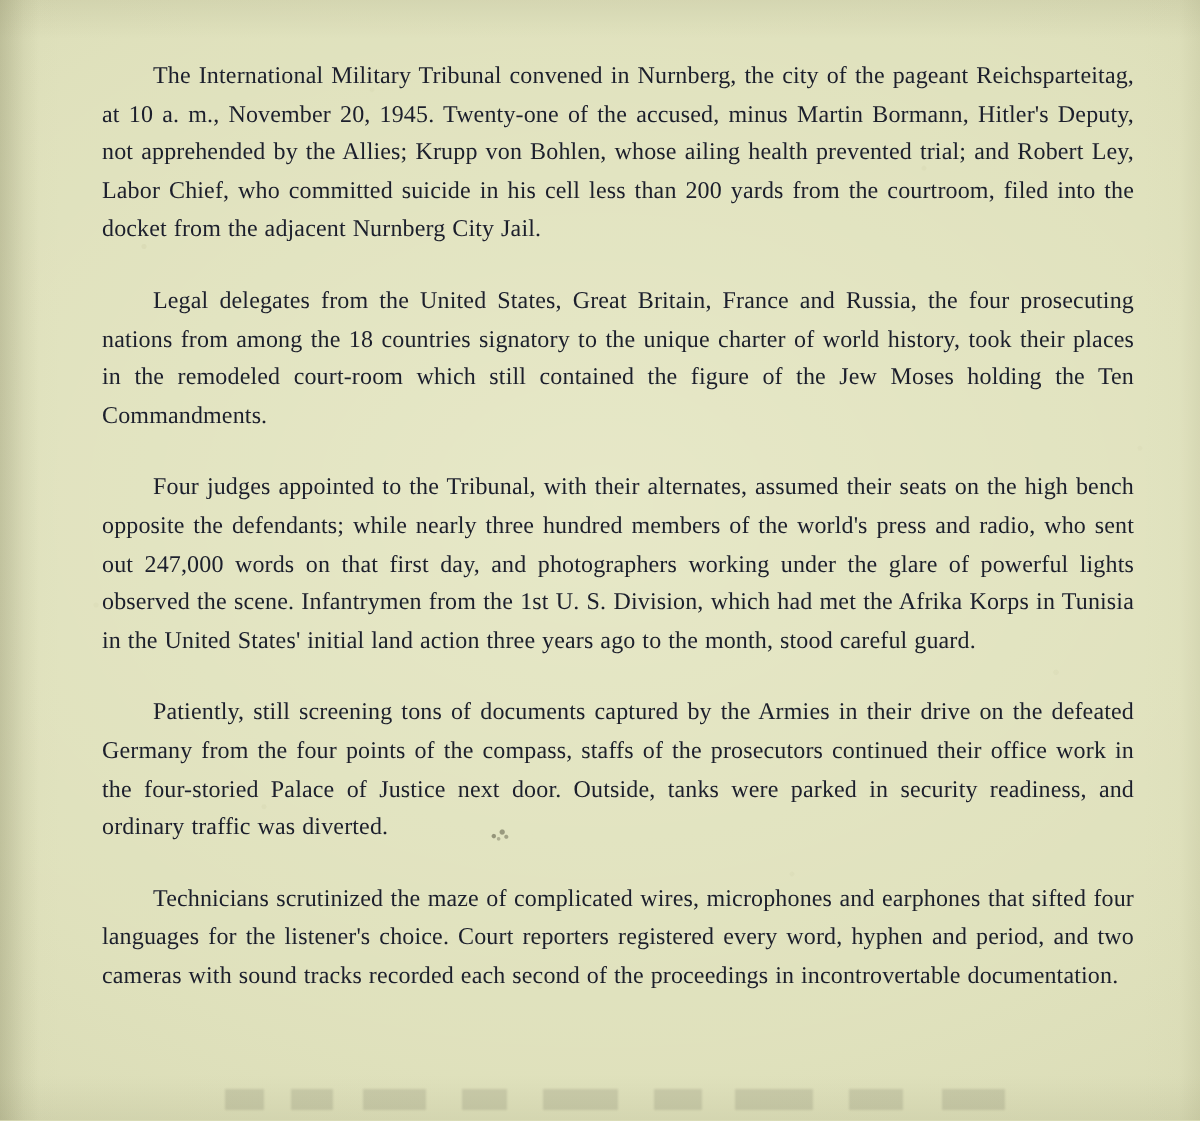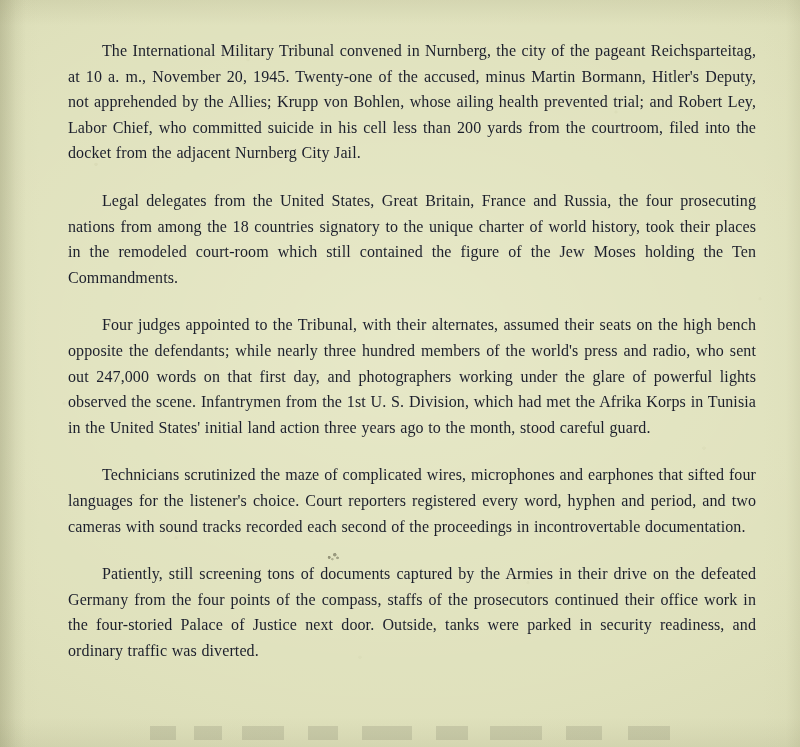--- a/index.html
+++ b/index.html
@@ -120,21 +120,21 @@
 
 <div class="page">
 
   <div class="grain"></div>
   <div class="gutter-shadow"></div>
 
   <div class="text-column">
     <p class="para">The International Military Tribunal convened in Nurnberg, the city of the pageant Reichsparteitag, at 10 a. m., November 20, 1945. Twenty-one of the accused, minus Martin Bormann, Hitler's Deputy, not apprehended by the Allies; Krupp von Bohlen, whose ailing health prevented trial; and Robert Ley, Labor Chief, who committed suicide in his cell less than 200 yards from the courtroom, filed into the docket from the adjacent Nurnberg City Jail.</p>
     <p class="para">Legal delegates from the United States, Great Britain, France and Russia, the four prosecuting nations from among the 18 countries signatory to the unique charter of world history, took their places in the remodeled court-room which still contained the figure of the Jew Moses holding the Ten Commandments.</p>
     <p class="para">Four judges appointed to the Tribunal, with their alternates, assumed their seats on the high bench opposite the defendants; while nearly three hundred members of the world's press and radio, who sent out 247,000 words on that first day, and photographers working under the glare of powerful lights observed the scene. Infantrymen from the 1st U. S. Division, which had met the Afrika Korps in Tunisia in the United States' initial land action three years ago to the month, stood careful guard.</p>
+    <p class="para">Patiently, still screening tons of documents captured by the Armies in their drive on the defeated Germany from the four points of the compass, staffs of the prosecutors continued their office work in the four-storied Palace of Justice next door. Outside, tanks were parked in security readiness, and ordinary traffic was diverted.</p>
     <p class="para">Technicians scrutinized the maze of complicated wires, microphones and earphones that sifted four languages for the listener's choice. Court reporters registered every word, hyphen and period, and two cameras with sound tracks recorded each second of the proceedings in incontrovertable documentation.</p>
-    <p class="para">Patiently, still screening tons of documents captured by the Armies in their drive on the defeated Germany from the four points of the compass, staffs of the prosecutors continued their office work in the four-storied Palace of Justice next door. Outside, tanks were parked in security readiness, and ordinary traffic was diverted.</p>
 
   </div>
 
   <div class="speck"></div>
   <div class="bleed-through"></div>
 
 </div>
 
 </body></html>

